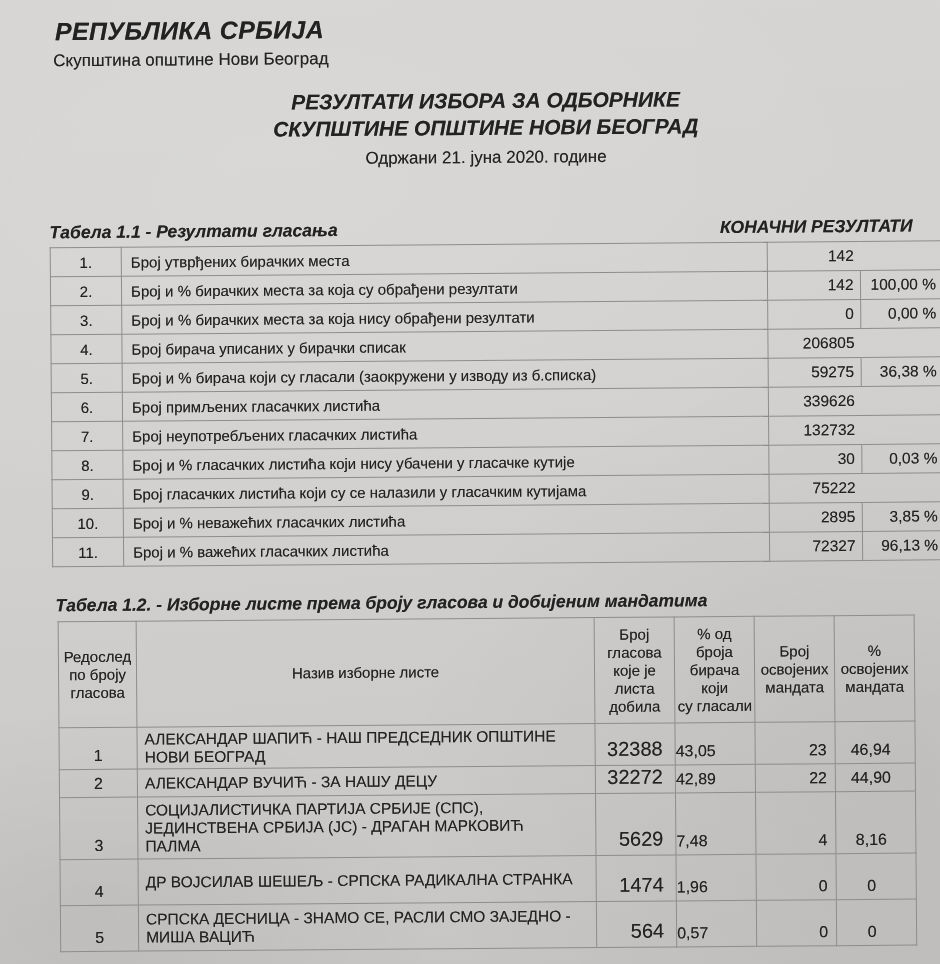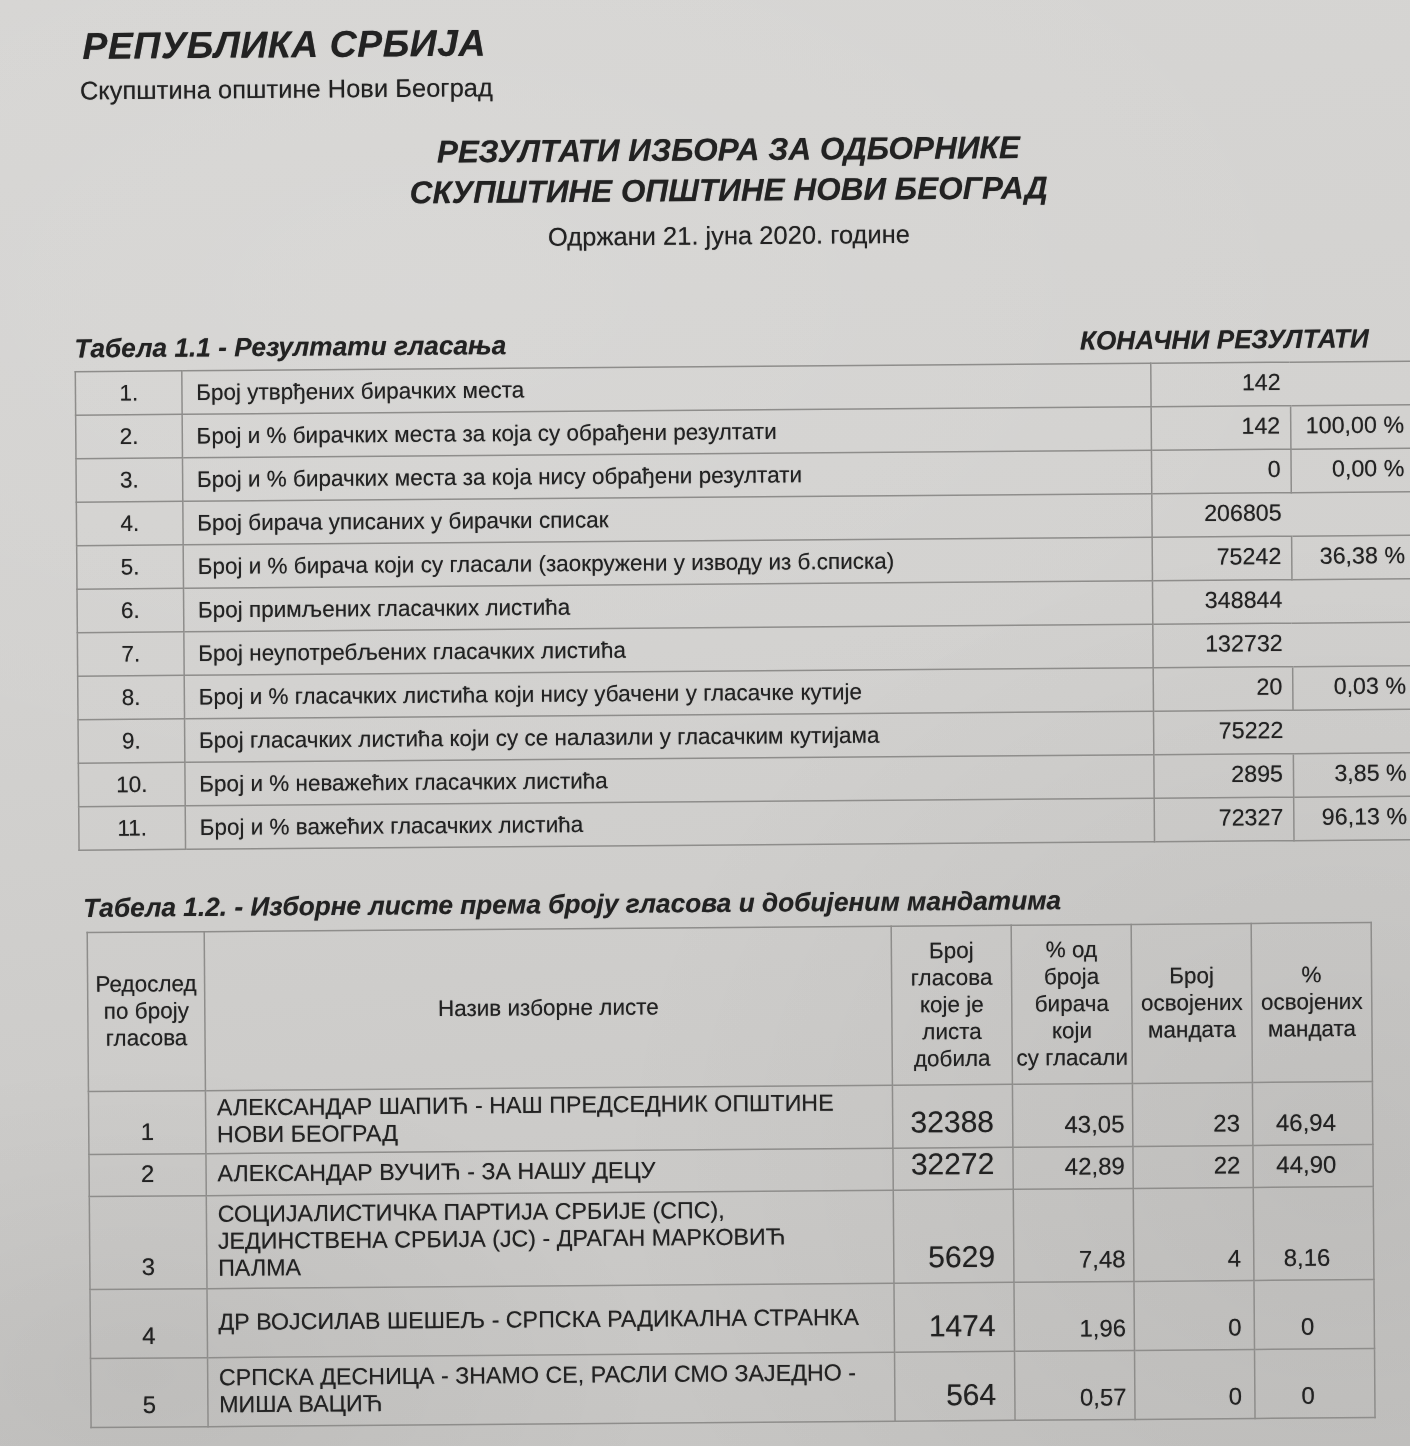--- a/index.html
+++ b/index.html
@@ -45,21 +45,21 @@
   .t2-caption{margin:28px 0 0 53px;}
   .t2{width:857px;margin:5px 0 0 55px;}
   .t2 .h td{
     height:101px;text-align:center;vertical-align:middle;
     white-space:pre-line;font-size:15px;line-height:18px;padding:2px;
   }
   .t2 .c-rank{width:73px;text-align:center;vertical-align:bottom;padding-bottom:4px;font-size:16px;}
   .t2 .c-name{width:453px;text-align:left;vertical-align:middle;padding-left:7px;
     white-space:pre-line;line-height:18px;font-size:15.5px;}
   .t2 .c-votes{width:80px;text-align:right;vertical-align:bottom;padding:0 12px 4px 0;font-size:20px;}
-  .t2 .c-vpct{width:79px;text-align:right;vertical-align:bottom;padding:0 5px 4px 0;font-size:16px;}
+  .t2 .c-vpct{width:79px;text-align:left;vertical-align:bottom;padding:0 5px 4px 0;font-size:16px;}
   .t2 .c-mand{width:75px;text-align:right;vertical-align:bottom;padding:0 8px 4px 16px;font-size:16px;}
   .t2 .c-mpct{width:85px;text-align:center;vertical-align:bottom;padding:0 9px 4px 0;font-size:16px;}
   .t2 tr.r1{height:42px;}
   .t2 tr.r2{height:27px;}
   .t2 tr.r3{height:62px;}
   .t2 tr.r4{height:46px;}
   .t2 tr.r5{height:46px;}
 </style>
 </head>
 <body>
@@ -104,39 +104,39 @@
         </tr>
         <tr>
           <td class="c-num">4.</td>
           <td class="c-label">Број бирача уписаних у бирачки списак</td>
           <td class="c-value nodr">206805</td>
           <td class="c-pct nodl"></td>
         </tr>
         <tr>
           <td class="c-num">5.</td>
           <td class="c-label">Број и % бирача који су гласали (заокружени у изводу из б.списка)</td>
-          <td class="c-value">75242</td>
+          <td class="c-value">59275</td>
           <td class="c-pct">36,38 %</td>
         </tr>
         <tr>
           <td class="c-num">6.</td>
           <td class="c-label">Број примљених гласачких листића</td>
-          <td class="c-value nodr">348844</td>
+          <td class="c-value nodr">339626</td>
           <td class="c-pct nodl"></td>
         </tr>
         <tr>
           <td class="c-num">7.</td>
           <td class="c-label">Број неупотребљених гласачких листића</td>
           <td class="c-value nodr">132732</td>
           <td class="c-pct nodl"></td>
         </tr>
         <tr>
           <td class="c-num">8.</td>
           <td class="c-label">Број и % гласачких листића који нису убачени у гласачке кутије</td>
-          <td class="c-value">20</td>
+          <td class="c-value">30</td>
           <td class="c-pct">0,03 %</td>
         </tr>
         <tr>
           <td class="c-num">9.</td>
           <td class="c-label">Број гласачких листића који су се налазили у гласачким кутијама</td>
           <td class="c-value nodr">75222</td>
           <td class="c-pct nodl"></td>
         </tr>
         <tr>
           <td class="c-num">10.</td>

